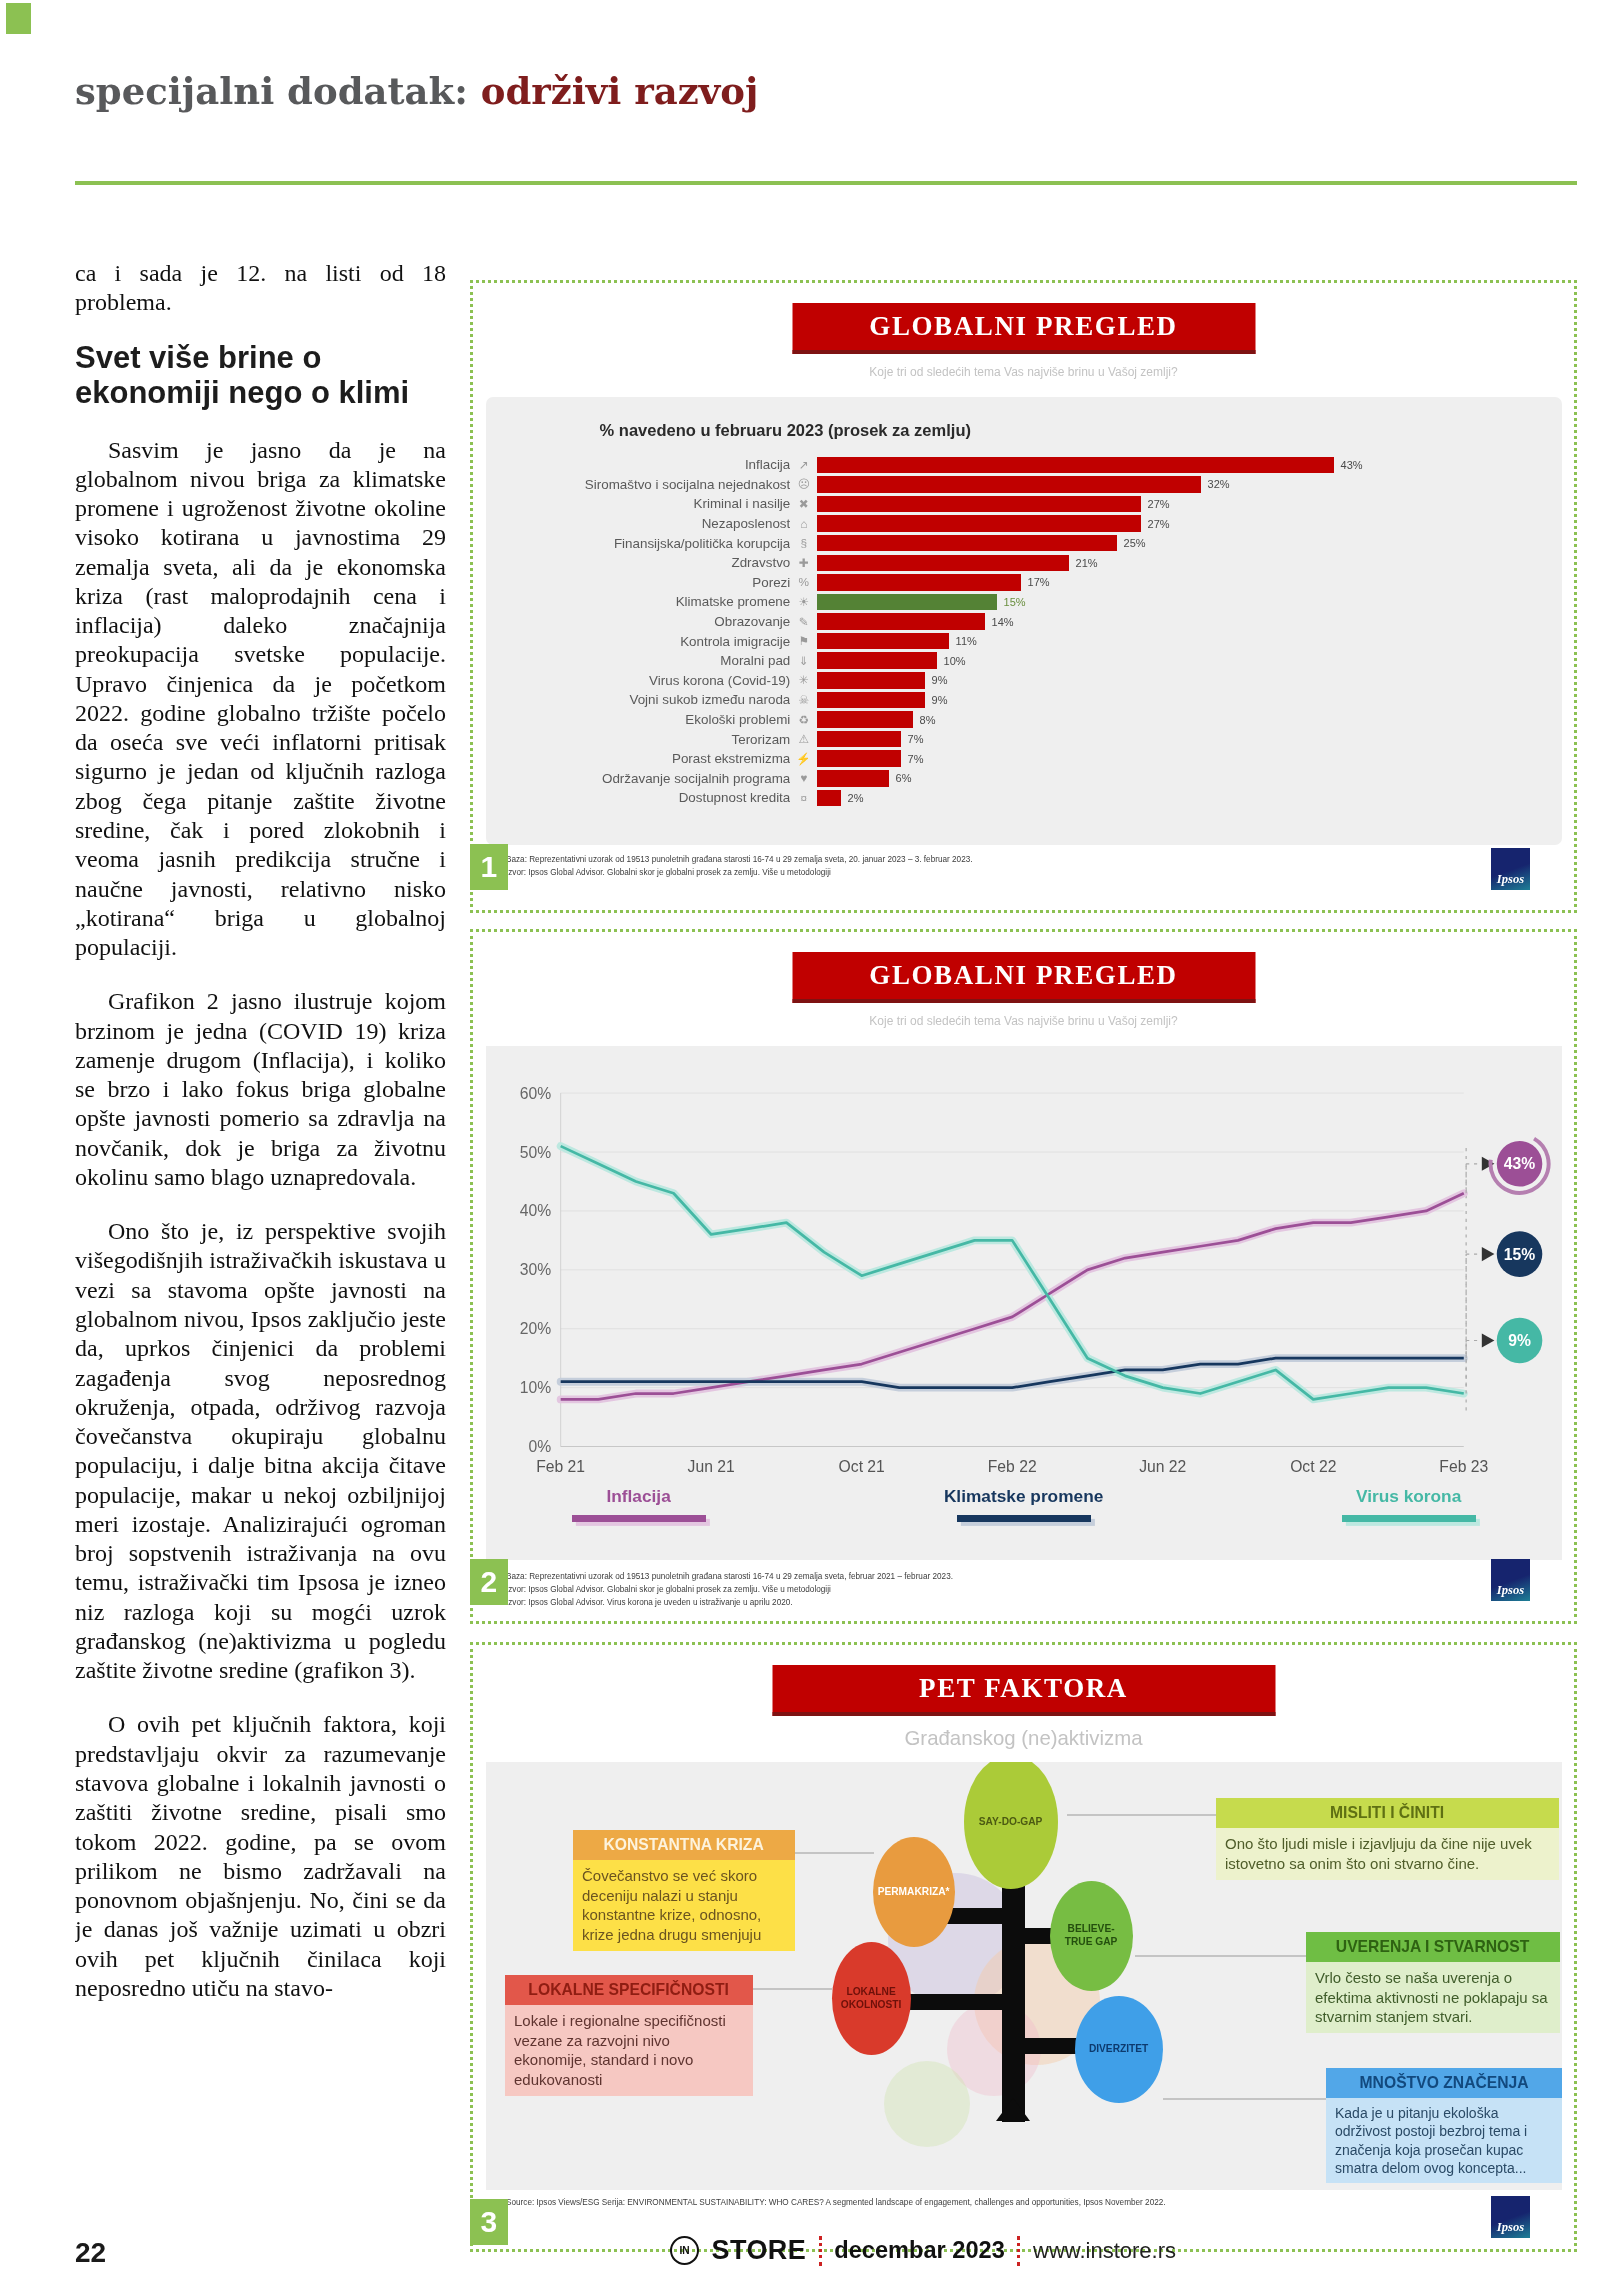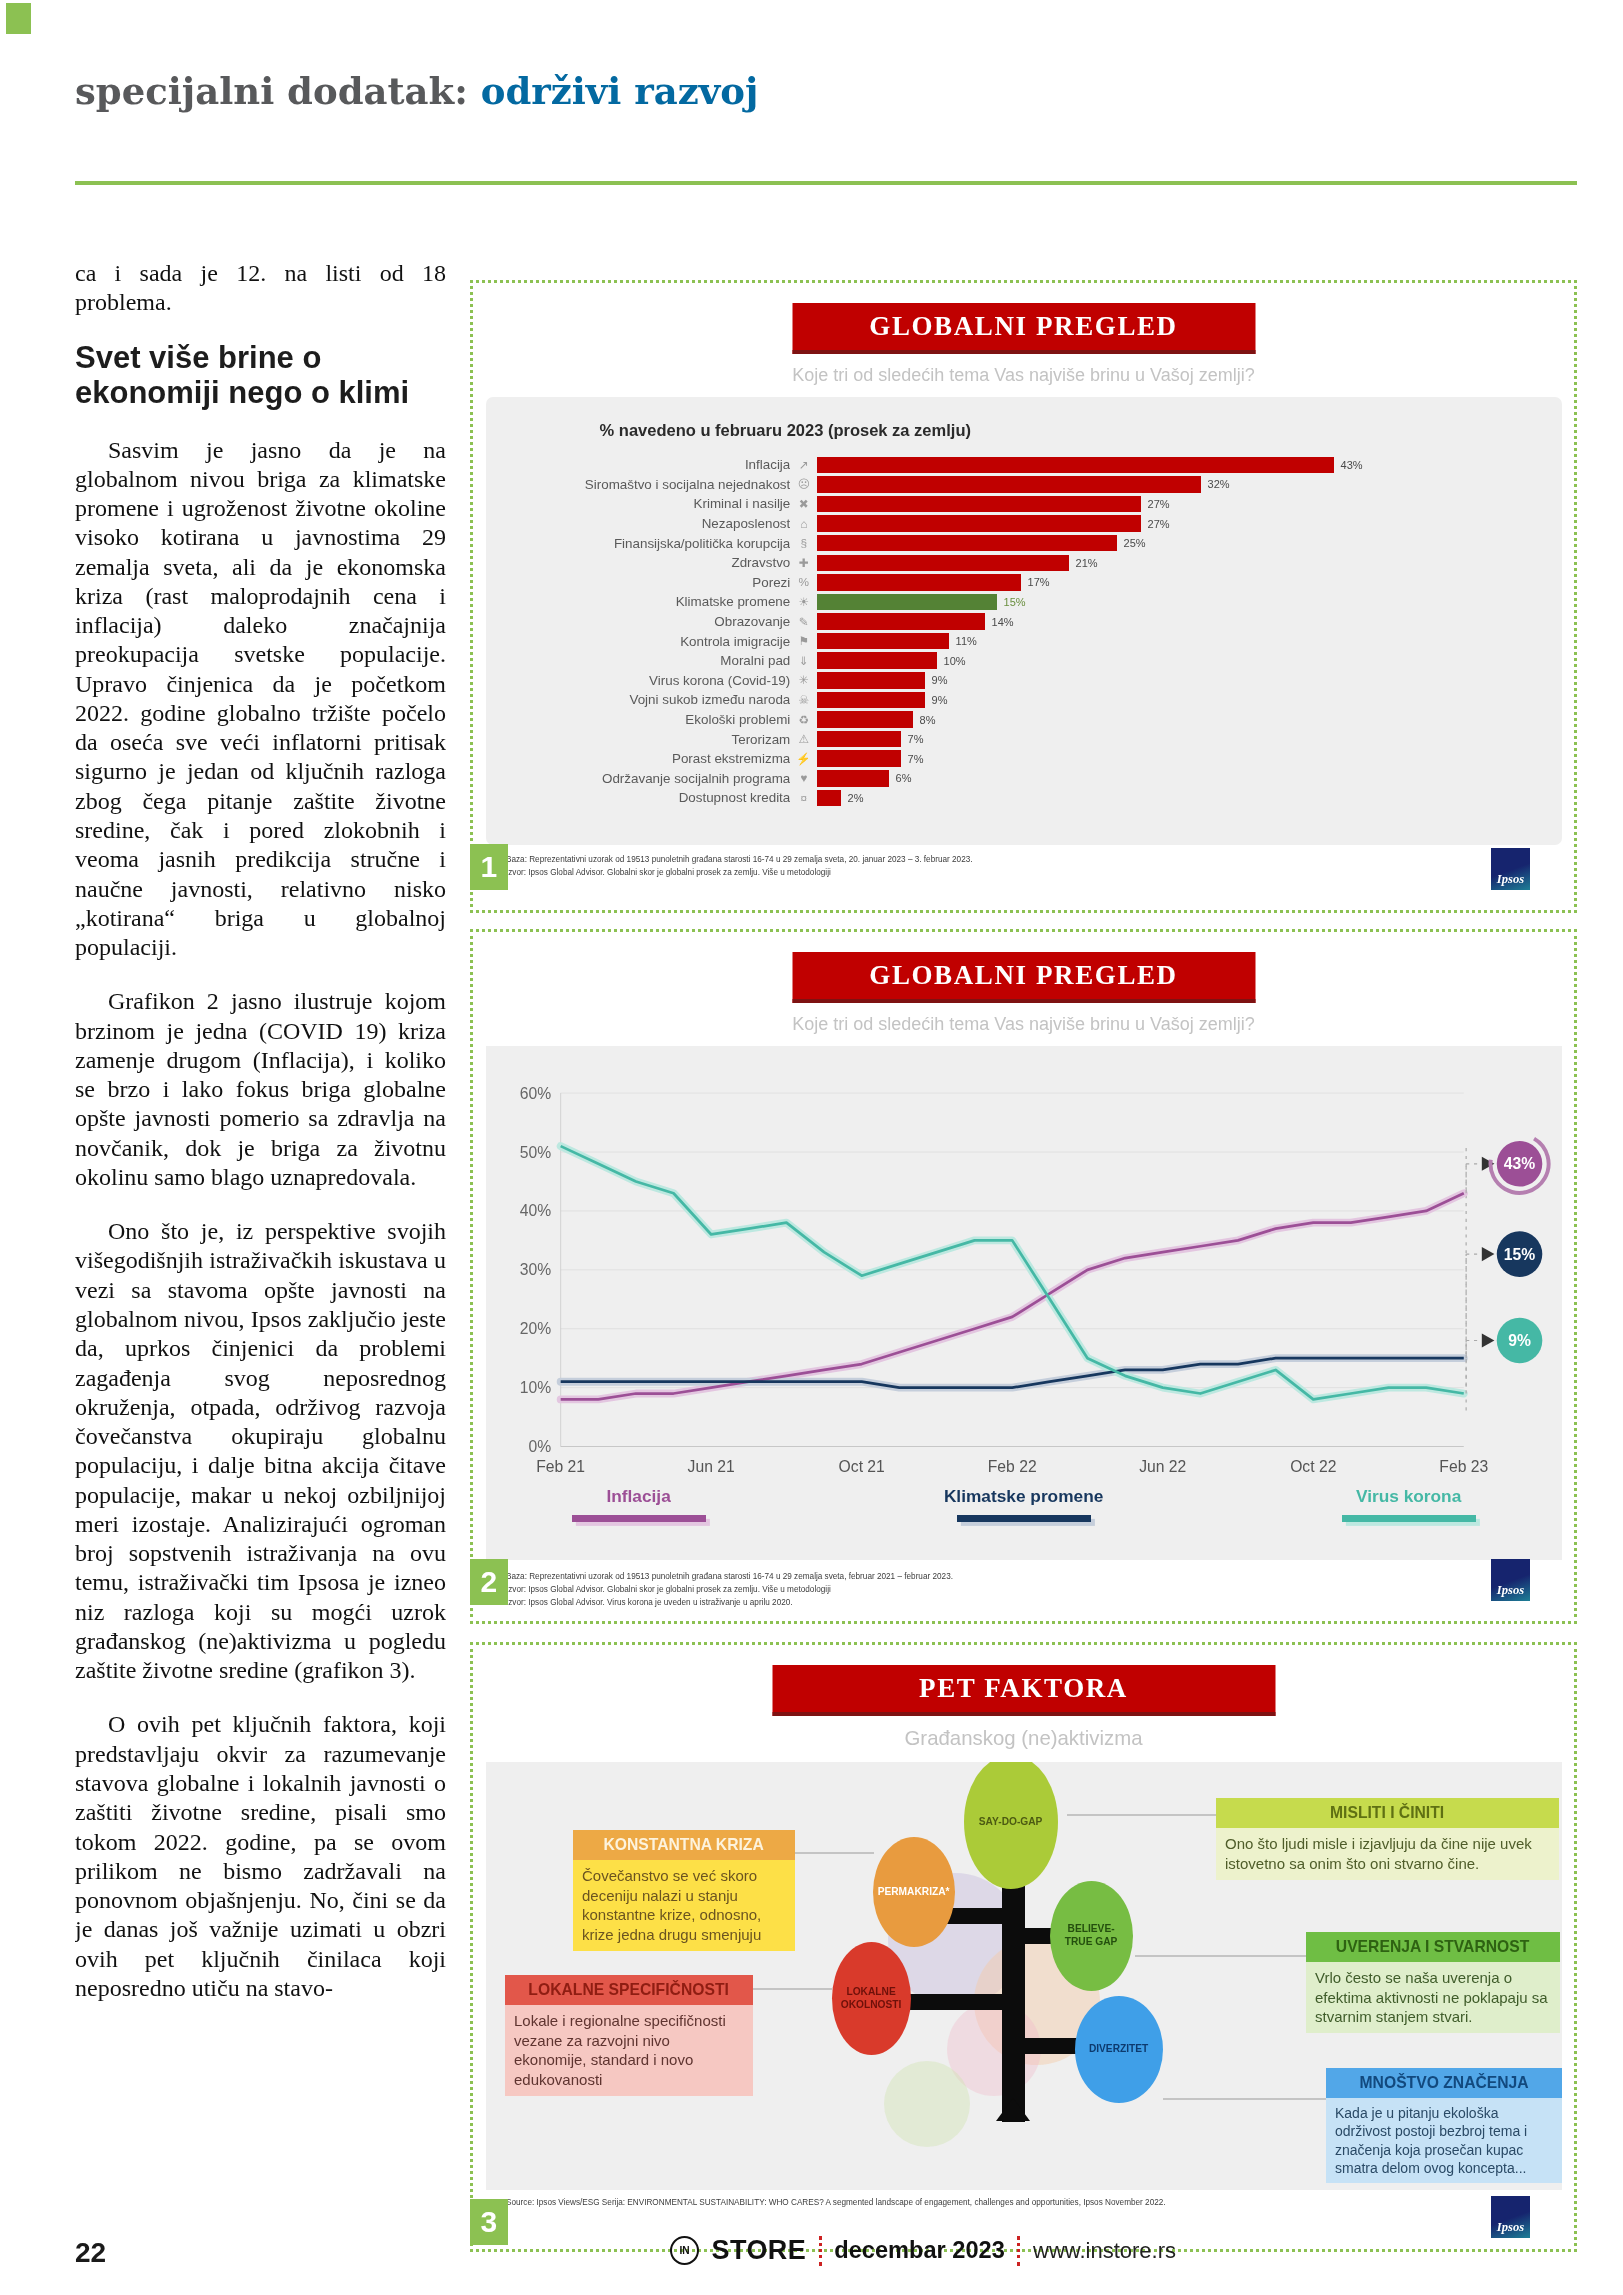--- a/index.html
+++ b/index.html
@@ -3,40 +3,40 @@
 <meta charset="utf-8">
 <style>
   html,body{margin:0;padding:0;background:#fff;}
   #page{position:relative;width:1623px;height:2295px;background:#fff;overflow:hidden;
         font-family:"Liberation Sans",sans-serif;color:#222;}
   
   #corner{position:absolute;left:6.3px;top:3.1px;width:25px;height:31px;background:#8CC152;}
   #masthead{position:absolute;left:75px;top:69px;font-family:"DejaVu Serif",serif;
             font-weight:bold;font-size:37px;letter-spacing:0px;white-space:nowrap;}
   #masthead .gray{color:#58595B;}
-  #masthead .green{color:#0369a1;}
+  #masthead .green{color:#7f1d1d;}
   #rule{position:absolute;left:75px;top:181px;width:1502px;height:3.9px;background:#8CC152;}
   
   #article{position:absolute;left:75px;top:259px;width:371px;height:1940px;overflow:hidden;
            font-family:"Liberation Serif",serif;font-size:24px;line-height:1.22;color:#111;
            text-align:justify;}
   #article .lead{margin:0 0 0 0;}
   #article h2{font-family:"Liberation Sans",sans-serif;font-weight:bold;font-size:31px;
               line-height:1.12;color:#1d1d1d;margin:23.6px 0 0 0;text-align:left;}
   #article p.body{margin:25px 0 0 0;text-indent:33px;}
   
   .fig{position:absolute;left:470px;width:1101px;background:#fff;border:3.1px dotted #8CC152;}
   #fig1{top:280px;height:627px;}
   #fig2{top:929px;height:689px;}
   #fig3{top:1642px;height:604px;}
   .banner{position:absolute;left:50%;transform:translateX(-50%);top:20.4px;width:463px;height:47px;
           background:#C00000;border-bottom:4.7px solid #7E1212;color:#fff;display:flex;align-items:center;
           justify-content:center;font-family:"Liberation Serif",serif;font-weight:bold;font-size:27px;
           letter-spacing:1.6px;}
-  .subtitle{position:absolute;top:82px;left:0;right:0;text-align:center;color:#c3c3c3;font-size:18px;}
+  .subtitle{position:absolute;top:82px;left:0;right:0;text-align:center;color:#c3c3c3;font-size:12px;}
   .panel{position:absolute;left:12.6px;width:1076px;background:#EFEFEF;}
   .badge{position:absolute;left:-3.1px;width:38px;height:46px;background:#8CC152;color:#fff;
          display:flex;align-items:center;justify-content:center;font-weight:bold;font-size:30px;}
   .ipsos{position:absolute;right:44px;width:39px;height:42px;color:#fff;
          background:linear-gradient(160deg,#16246e 52%,#1e7f96);display:flex;align-items:flex-end;
          justify-content:center;font-family:"Liberation Serif",serif;font-style:italic;font-weight:bold;
          font-size:12.6px;padding-bottom:3.1px;box-sizing:border-box;}
   .footnote{position:absolute;left:33px;right:94px;font-size:8.2px;color:#3c3c3c;line-height:1.6;}
   
   #fig1 .panel{top:114px;height:448px;border-radius:7px;}

